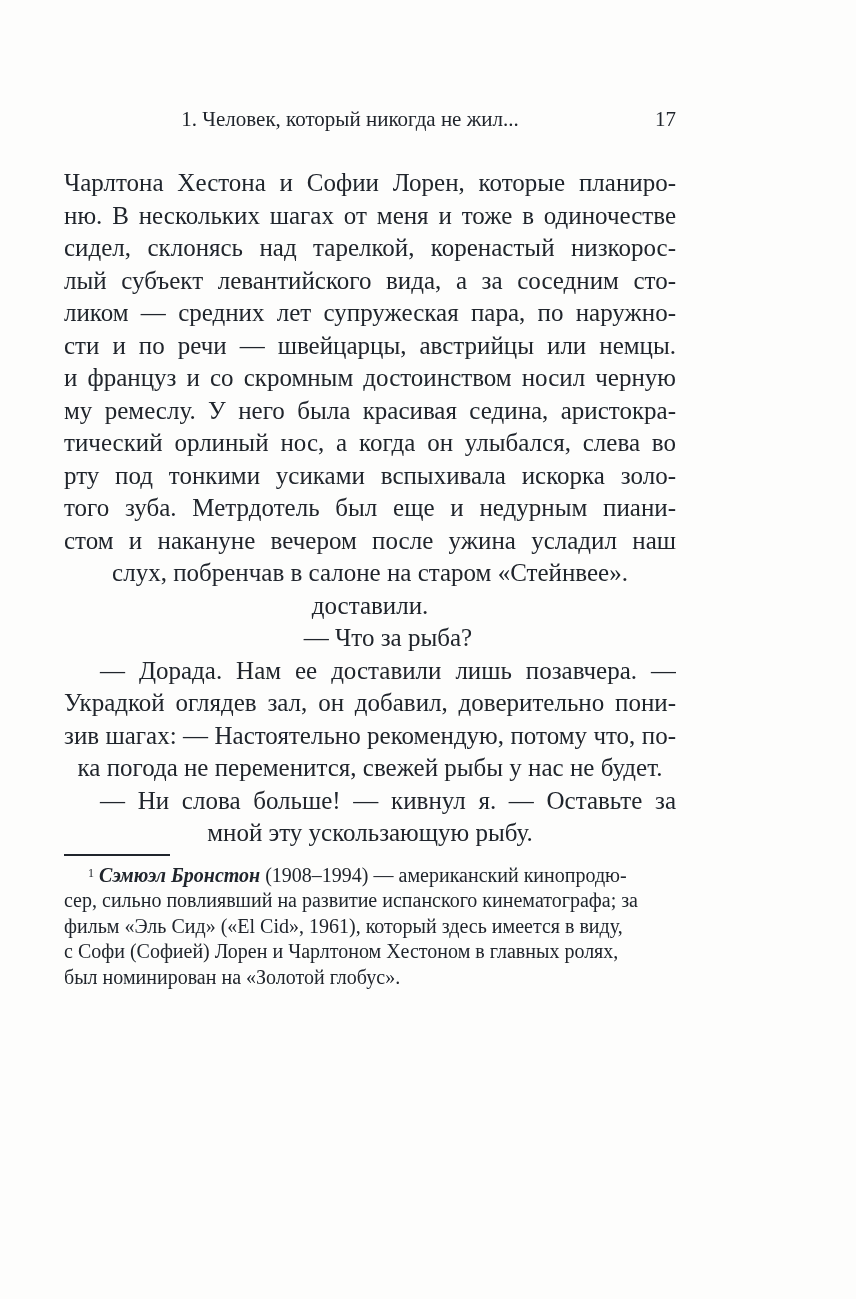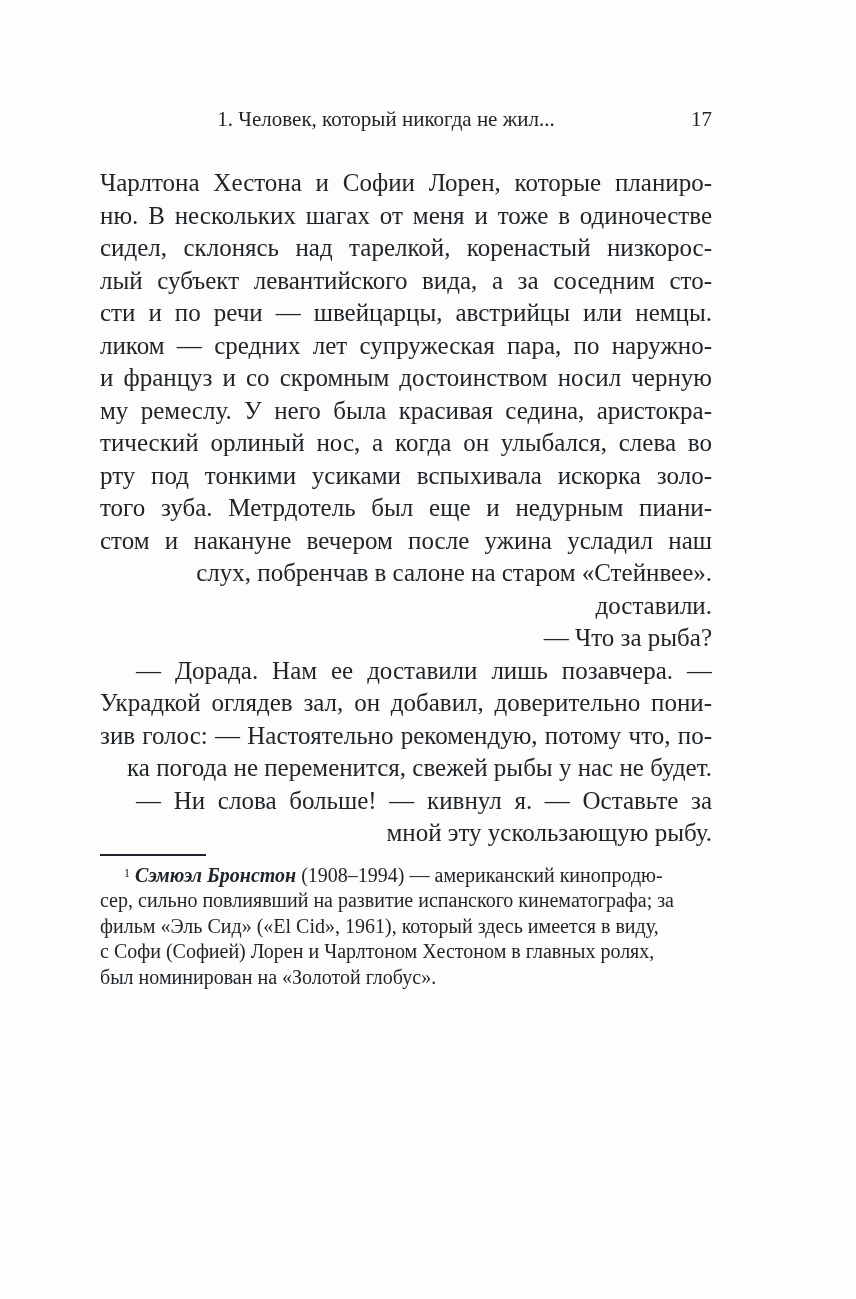--- a/index.html
+++ b/index.html
@@ -10,21 +10,21 @@
   .page {
     position: relative;
     width: 856px;
     height: 1299px;
     background: #fdfdfc;
     color: #20252c;
     font-family: "Liberation Serif", "DejaVu Serif", serif;
     overflow: hidden;
   }
   .text-col {
-    margin-left: 100px;
+    margin-left: 64px;
     width: 612px;
   }
   
   .running-head {
     position: relative;
     margin-top: 106px;
     height: 26px;
     font-size: 21px;
     line-height: 26px;
   }
@@ -40,21 +40,21 @@
   }
   
   .body-text {
     margin-top: 35px;
     font-size: 25px;
   }
   .body-text .line {
     height: 32.5px;
     line-height: 32.5px;
     overflow: hidden;
-    text-align: right;
+    text-align: center;
     white-space: normal;
   }
   .line.j { text-align: justify; }
   .line.j::after {
     content: "";
     display: inline-block;
     width: 100%;
     height: 0;
     vertical-align: top;
   }
@@ -91,34 +91,34 @@
     <header class="running-head">
       <span class="head-title">1. Человек, который никогда не жил...</span>
       <span class="page-num">17</span>
     </header>
 
     <main class="body-text" id="body-text">
         <div class="line j"><span>Чарлтона Хестона и Софии Лорен, которые планиро-</span></div>
         <div class="line j"><span>ню. В нескольких шагах от меня и тоже в одиночестве</span></div>
         <div class="line j"><span>сидел, склонясь над тарелкой, коренастый низкорос-</span></div>
         <div class="line j"><span>лый субъект левантийского вида, а за соседним сто-</span></div>
+        <div class="line j"><span>ликом — средних лет супружеская пара, по наружно-</span></div>
         <div class="line j"><span>сти и по речи — швейцарцы, австрийцы или немцы.</span></div>
-        <div class="line j"><span>ликом — средних лет супружеская пара, по наружно-</span></div>
         <div class="line j"><span>и француз и со скромным достоинством носил черную</span></div>
         <div class="line j"><span>му ремеслу. У него была красивая седина, аристокра-</span></div>
         <div class="line j"><span>тический орлиный нос, а когда он улыбался, слева во</span></div>
         <div class="line j"><span>рту под тонкими усиками вспыхивала искорка золо-</span></div>
         <div class="line j"><span>того зуба. Метрдотель был еще и недурным пиани-</span></div>
         <div class="line j"><span>стом и накануне вечером после ужина усладил наш</span></div>
         <div class="line"><span>слух, побренчав в салоне на старом «Стейнвее».</span></div>
         <div class="line"><span>доставили.</span></div>
         <div class="line indent"><span>— Что за рыба?</span></div>
         <div class="line j indent"><span>— Дорада. Нам ее доставили лишь позавчера. —</span></div>
         <div class="line j"><span>Украдкой оглядев зал, он добавил, доверительно пони-</span></div>
-        <div class="line j"><span>зив голос: — Настоятельно рекомендую, потому что, по-</span></div>
+        <div class="line j"><span>зив шагах: — Настоятельно рекомендую, потому что, по-</span></div>
         <div class="line"><span>ка погода не переменится, свежей рыбы у нас не будет.</span></div>
         <div class="line j indent"><span>— Ни слова больше! — кивнул я. — Оставьте за</span></div>
         <div class="line"><span>мной эту ускользающую рыбу.</span></div>
       </main>
 
     <div class="footnote-sep"></div>
 
     <section class="footnote" id="footnote">
         <div class="line j indent"><sup>1</sup><span> </span><span class="seg-italic">Сэмюэл Бронстон</span><span> (1908–1994) — американский кинопродю-</span></div>
         <div class="line j"><span>сер, сильно повлиявший на развитие испанского кинематографа; за</span></div>

